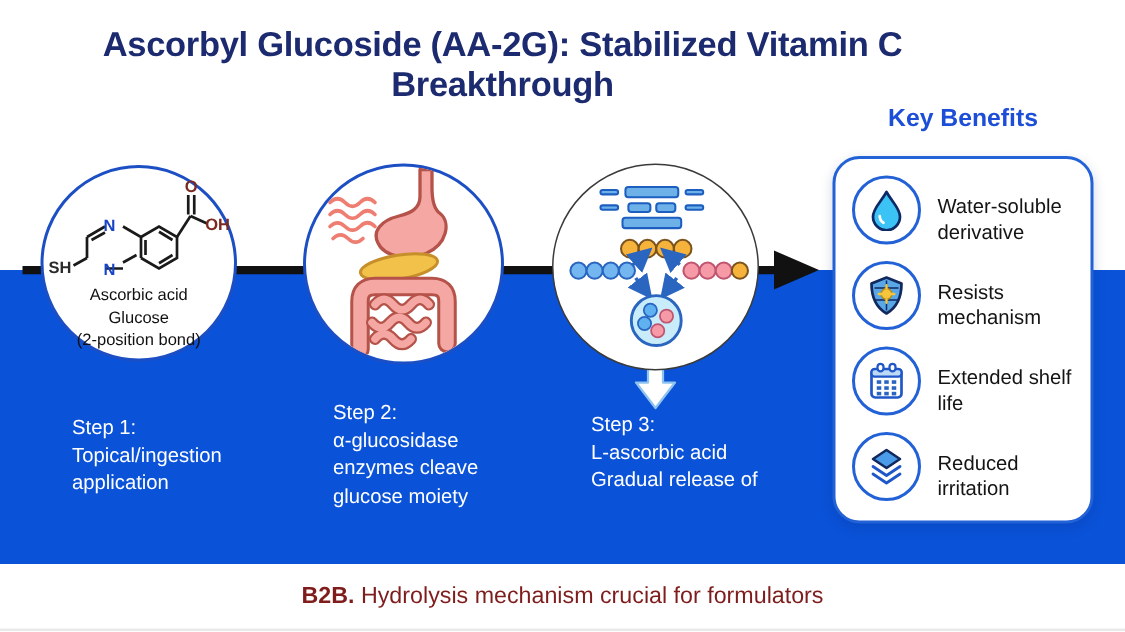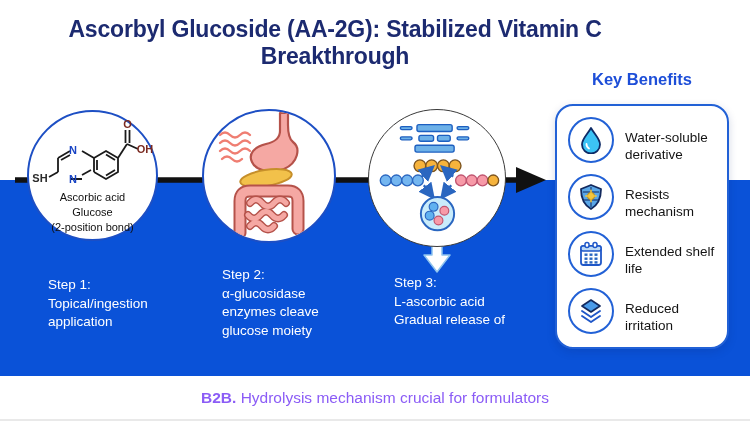--- a/index.html
+++ b/index.html
@@ -4,21 +4,21 @@
 <style>
   * { margin:0; padding:0; box-sizing:border-box; }
   html,body { width:750px; height:421px; }
   body { font-family:"Liberation Sans", sans-serif; background:#ffffff; }
   .stage { position:relative; width:750px; height:421px; overflow:hidden; background:#ffffff; }
 
   .blue-band { position:absolute; left:0; top:180px; width:750px; height:196px; background:#0a52d8; z-index:0; }
   .footer-band { position:absolute; left:0; top:376px; width:750px; height:45px; background:#ffffff;
                  display:flex; align-items:center; justify-content:center; z-index:1;
                  border-bottom:2px solid #e9e9e9; }
-  .footer-text { font-size:15.5px; color:#8b5cf6; }
+  .footer-text { font-size:15.5px; color:#7f1d1d; }
   .footer-text b { font-weight:700; }
 
   .main-title { position:absolute; left:0; top:16px; width:598px; text-align:center;
                 font-size:23px; font-weight:700; letter-spacing:-0.2px; color:#1c2a70; z-index:2;margin-left:36px; }
 
   .flow-arrow { position:absolute; left:0; top:164px; z-index:1; }
   .down-arrow { position:absolute; left:419px; top:236px; z-index:1; }
 
   .circle { position:absolute; background:#ffffff; border-radius:50%; z-index:2;
             display:flex; flex-direction:column; align-items:center; }

